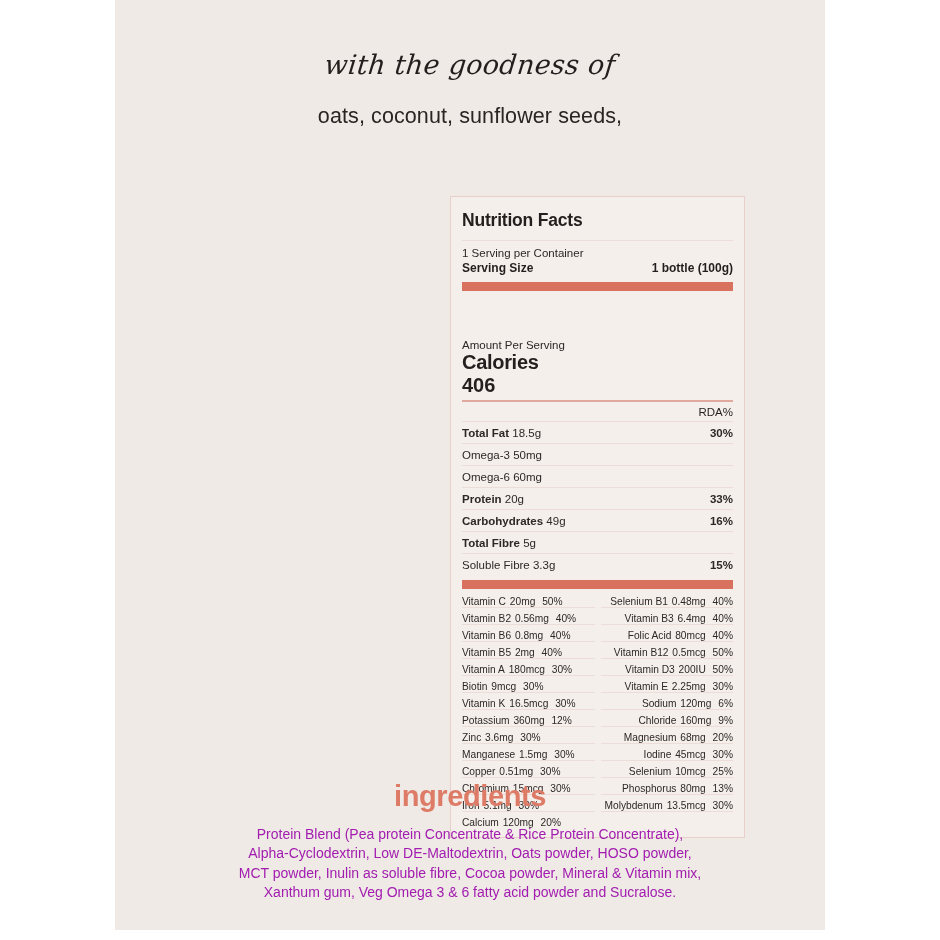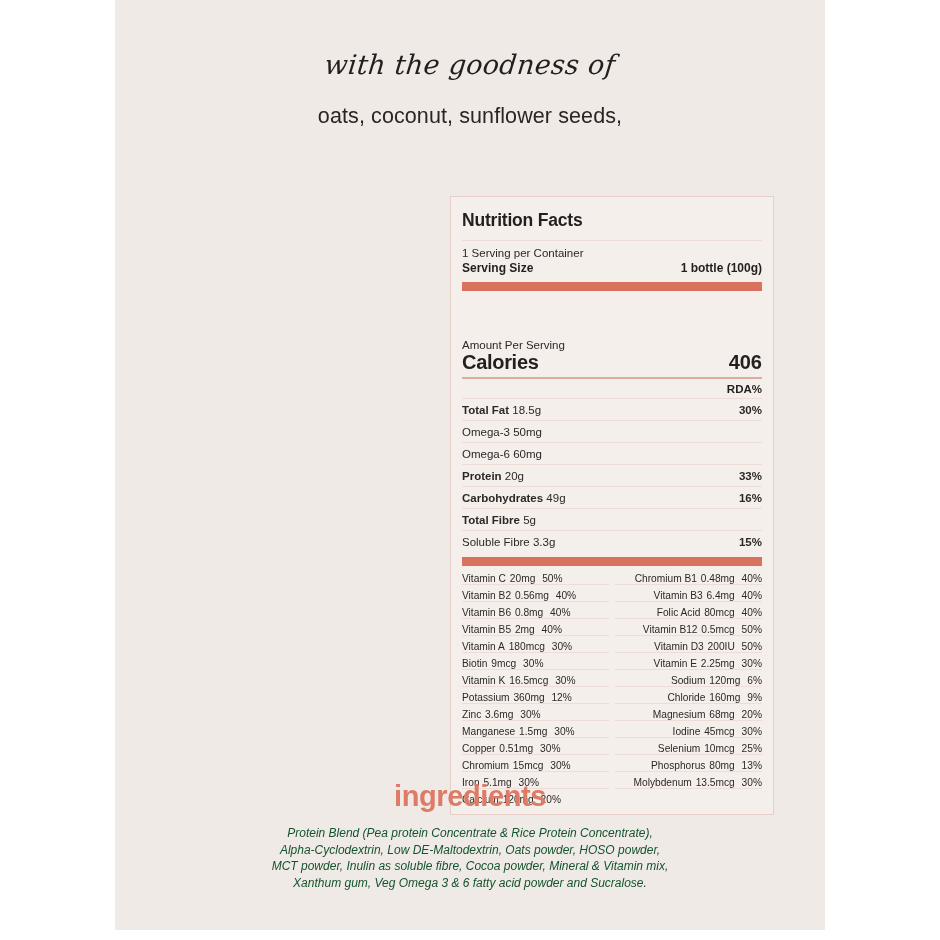--- a/index.html
+++ b/index.html
@@ -51,21 +51,21 @@
     line-height: 1.32;
     color: #2a2523;
     letter-spacing: 0.1px;
   }
 
   
   .nf-box {
     position: absolute;
     left: 335px;
     top: 196px;
-    width: 324px;
+    width: 295px;
     background: #f4efeb;
     border: 1px solid #e9cfc9;
     box-sizing: border-box;
     padding: 0 11px 9px 11px;
   }
   .nf-title {
     font-size: 17.5px;
     font-weight: bold;
     color: #231f1e;
     letter-spacing: -0.2px;
@@ -109,36 +109,37 @@
     color: #2d2826;
     padding: 4px 0 0 0;
     margin-top: 44px;
   }
   .cal-row {
     display: flex;
     justify-content: space-between;
     align-items: baseline;
     padding: 0 0 3px 0;
     border-bottom: 2px solid #e0a99f;
+    flex-direction: column;
   }
   .cal-label {
     font-size: 20px;
     font-weight: bold;
     color: #231f1e;
     letter-spacing: -0.3px;
   }
   .cal-value {
     font-size: 20px;
     font-weight: bold;
     color: #231f1e;
   }
   .rda-row {
     text-align: right;
     font-size: 11.5px;
-    font-weight: bold;
+    font-weight: normal;
     color: #231f1e;
     padding: 4px 0 3px 0;
     border-bottom: 1px solid #eddcd7;
   }
 
   
   .micro-grid {
     display: flex;
     gap: 6px;
   }
@@ -168,25 +169,24 @@
     text-align: center;
   }
   .ingredients-title {
     font-size: 29px;
     font-weight: bold;
     color: #dd7b67;
     letter-spacing: -0.4px;
   }
   .ingredients-body {
     margin-top: 12px;
-    font-size: 12px;
+    font-size: 14px;
     line-height: 1.38;
-    color: #14532d;
+    color: #a21caf;
     letter-spacing: 0px;
-    font-style: italic;
   }
 </style>
 </head>
 <body>
 
 <div class="page">
   <div class="beige-panel">
 
     <div class="tagline-wrap">
       <div class="script-line">with the goodness of</div>
@@ -261,21 +261,21 @@
             <div class="micro-row"><span>Vitamin K</span><span class="amt"> 16.5mcg</span><span class="pct"> 30%</span></div>
             <div class="micro-row"><span>Potassium</span><span class="amt"> 360mg</span><span class="pct"> 12%</span></div>
             <div class="micro-row"><span>Zinc</span><span class="amt"> 3.6mg</span><span class="pct"> 30%</span></div>
             <div class="micro-row"><span>Manganese</span><span class="amt"> 1.5mg</span><span class="pct"> 30%</span></div>
             <div class="micro-row"><span>Copper</span><span class="amt"> 0.51mg</span><span class="pct"> 30%</span></div>
             <div class="micro-row"><span>Chromium</span><span class="amt"> 15mcg</span><span class="pct"> 30%</span></div>
             <div class="micro-row"><span>Iron</span><span class="amt"> 5.1mg</span><span class="pct"> 30%</span></div>
             <div class="micro-row last"><span>Calcium</span><span class="amt"> 120mg</span><span class="pct"> 20%</span></div>
           </div>
         <div class="micro-col right" id="micro-right">
-            <div class="micro-row"><span>Chromium B1</span><span class="amt"> 0.48mg</span><span class="pct"> 40%</span></div>
+            <div class="micro-row"><span>Selenium B1</span><span class="amt"> 0.48mg</span><span class="pct"> 40%</span></div>
             <div class="micro-row"><span>Vitamin B3</span><span class="amt"> 6.4mg</span><span class="pct"> 40%</span></div>
             <div class="micro-row"><span>Folic Acid</span><span class="amt"> 80mcg</span><span class="pct"> 40%</span></div>
             <div class="micro-row"><span>Vitamin B12</span><span class="amt"> 0.5mcg</span><span class="pct"> 50%</span></div>
             <div class="micro-row"><span>Vitamin D3</span><span class="amt"> 200IU</span><span class="pct"> 50%</span></div>
             <div class="micro-row"><span>Vitamin E</span><span class="amt"> 2.25mg</span><span class="pct"> 30%</span></div>
             <div class="micro-row"><span>Sodium</span><span class="amt"> 120mg</span><span class="pct"> 6%</span></div>
             <div class="micro-row"><span>Chloride</span><span class="amt"> 160mg</span><span class="pct"> 9%</span></div>
             <div class="micro-row"><span>Magnesium</span><span class="amt"> 68mg</span><span class="pct"> 20%</span></div>
             <div class="micro-row"><span>Iodine</span><span class="amt"> 45mcg</span><span class="pct"> 30%</span></div>
             <div class="micro-row"><span>Selenium</span><span class="amt"> 10mcg</span><span class="pct"> 25%</span></div>

